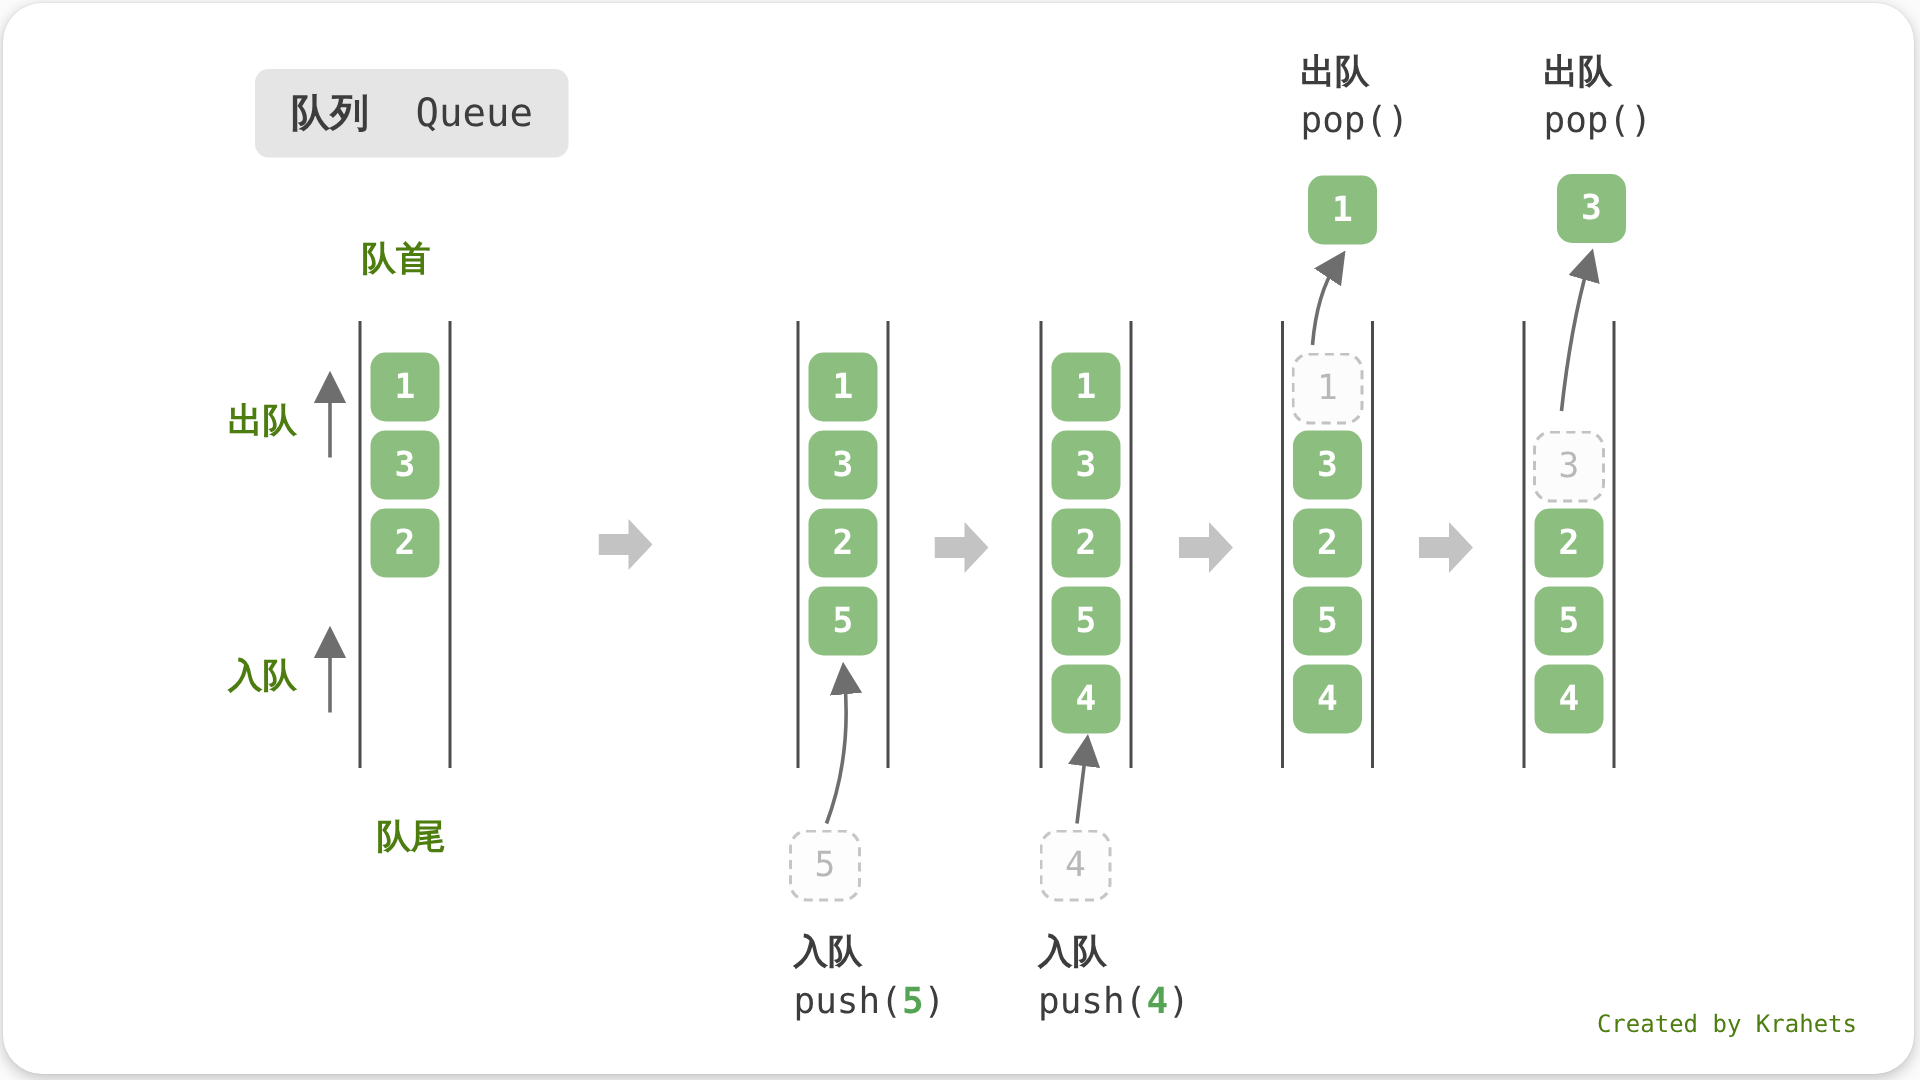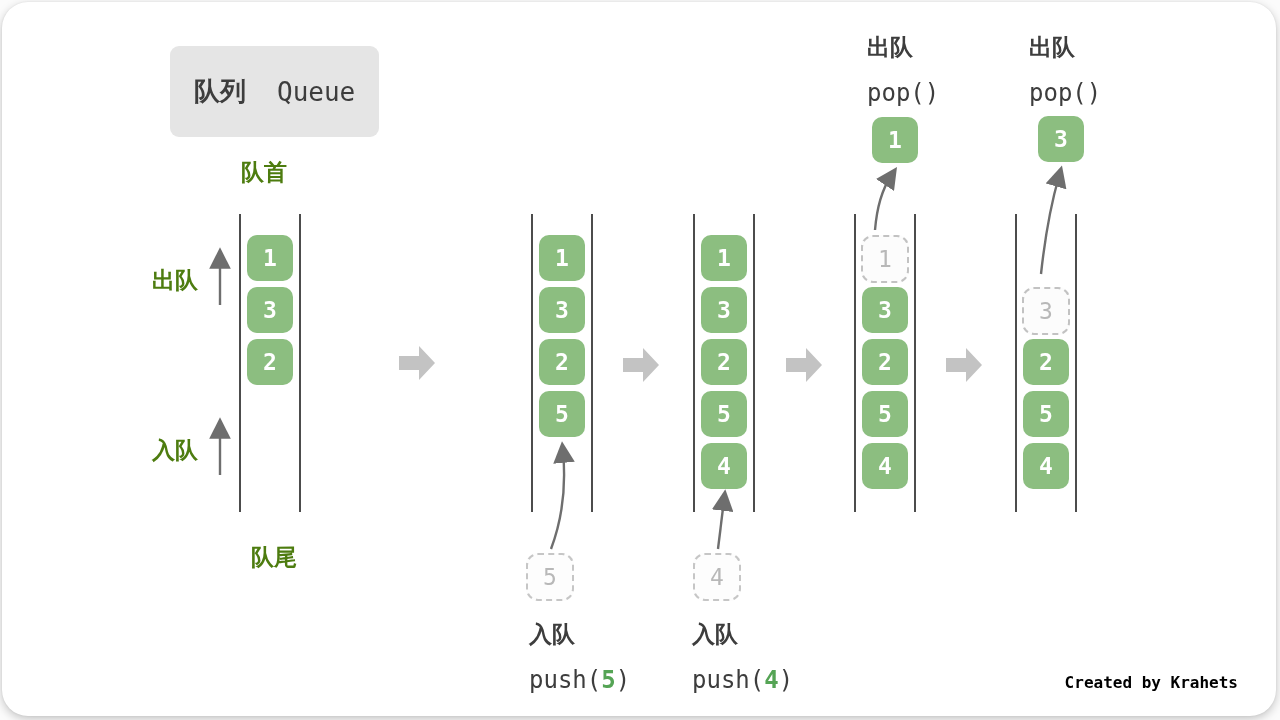--- a/index.html
+++ b/index.html
@@ -3,21 +3,21 @@
 <meta charset="utf-8">
 <style>
   html,body { margin:0; padding:0; width:1280px; height:720px; background:#fbfbfb;
               font-family:"Liberation Sans", sans-serif; }
   .card { position:absolute; left:2px; top:2px; width:1274px; height:714px;
           background:#ffffff; border-radius:26px;
           box-shadow:0 3px 10px rgba(0,0,0,.22), 0 0 2px rgba(0,0,0,.08); overflow:hidden; }
 
   
   .title-badge { position:absolute; left:168px; top:44px; height:59px; background:#e5e5e5;
-                 border-radius:9px; display:flex; align-items:center; padding:16px 24px;
+                 border-radius:9px; display:flex; align-items:center; padding:0 24px;
                  font-size:26px; color:#3d3d3d; }
   .title-badge .zh { font-weight:bold; }
   .title-badge .en { font-family:"DejaVu Sans Mono", monospace; margin-left:31px; }
 
   
   .zh-label { position:absolute; font-size:23px; font-weight:bold; color:#4d7c0f; }
   .center60 { width:66px; text-align:center; }
 
   
   .qcol { position:absolute; top:212px; width:58px; height:298px;
@@ -43,34 +43,34 @@
   
   .incoming { position:absolute; width:48px; height:48px; box-sizing:border-box;
               border:2px dashed #c6c6c6; border-radius:12px; background:#fdfdfd; color:#b8b8b8;
               font-family:"DejaVu Sans Mono", monospace; font-size:23px;
               display:flex; align-items:center; justify-content:center; }
   .incoming.i1 { left:524px; top:551px; } .incoming.i2 { left:691px; top:551px; }
 
   
   .op-group { position:absolute; color:#3d3d3d; }
   .op-group .zh { font-size:23px; font-weight:bold; }
-  .op-group .code { font-family:"DejaVu Sans Mono", monospace; font-size:24px; margin-top:16px; }
+  .op-group .code { font-family:"DejaVu Sans Mono", monospace; font-size:24px; margin-top:3px; }
   .op-group .code .arg { color:#55a455; font-weight:bold; }
   .op-pop1 { left:865px; top:30px; } .op-pop2 { left:1027px; top:30px; }
   .op-push1 { left:527px; top:617px; } .op-push2 { left:690px; top:617px; }
 
   
   .barrow { position:absolute; width:36px; height:34px; }
   .ba1{left:397px; top:344px;} .ba2{left:621px; top:346px;}
   .ba3{left:784px; top:346px;} .ba4{left:944px; top:346px;}
 
   .overlay { position:absolute; left:0; top:0; width:1274px; height:714px; pointer-events:none; }
 
   .credit { position:absolute; right:38px; bottom:24px; font-family:"DejaVu Sans Mono", monospace;
-            font-size:16px; color:#000000;font-weight:bold; }
+            font-size:16px; color:#4d7c0f; }
 </style>
 </head>
 <body>
 
 <div class="card">
 
   <div class="title-badge">
     <span class="zh">队列</span>
     <span class="en">Queue</span>
   </div>

